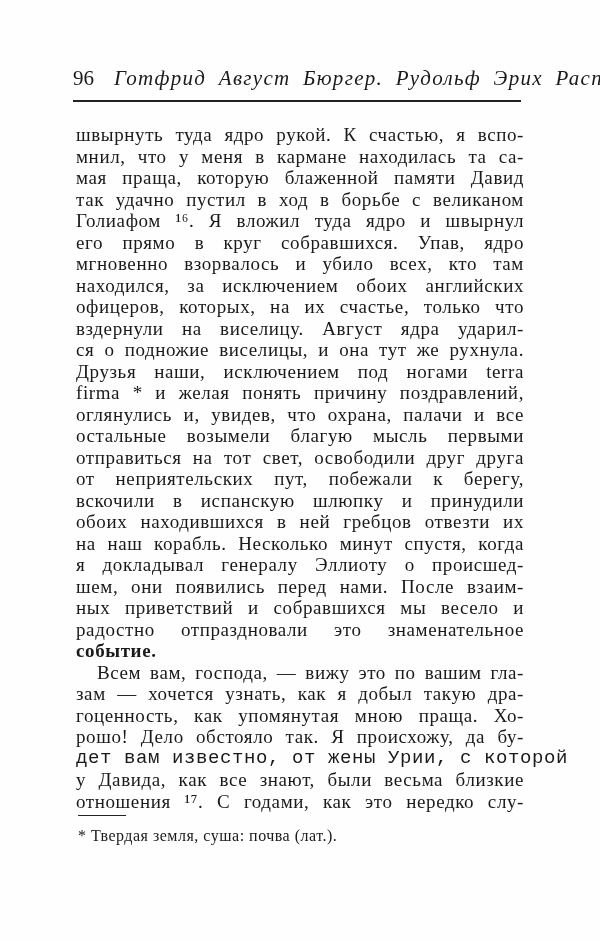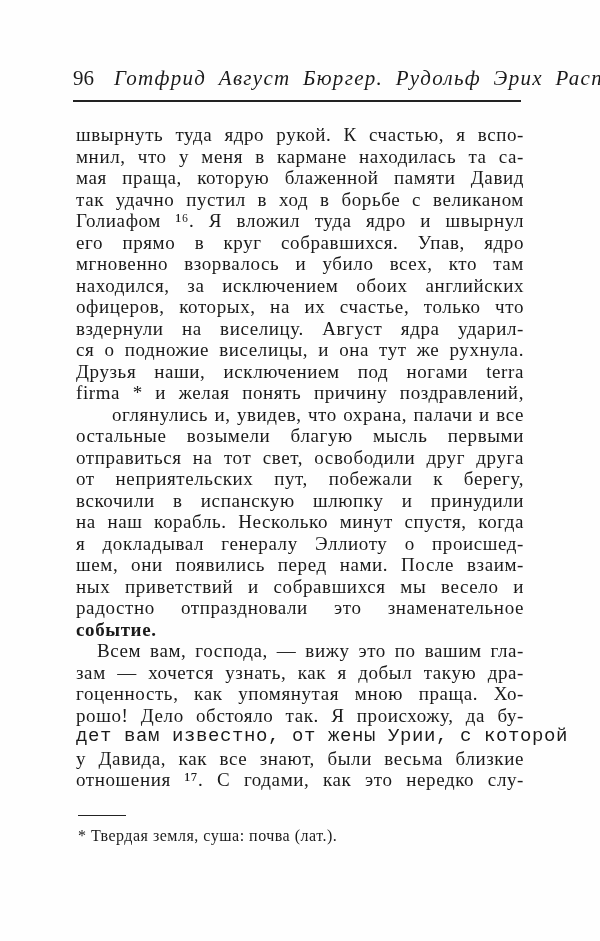--- a/index.html
+++ b/index.html
@@ -36,25 +36,26 @@
       <div class="line" style="height: 21.5px; line-height: 21.5px;">так удачно пустил в ход в борьбе с великаном</div>
       <div class="line" style="height: 21.5px; line-height: 21.5px;">Голиафом ¹⁶. Я вложил туда ядро и швырнул</div>
       <div class="line" style="height: 21.5px; line-height: 21.5px;">его прямо в круг собравшихся. Упав, ядро</div>
       <div class="line" style="height: 21.5px; line-height: 21.5px;">мгновенно взорвалось и убило всех, кто там</div>
       <div class="line" style="height: 21.5px; line-height: 21.5px;">находился, за исключением обоих английских</div>
       <div class="line" style="height: 21.5px; line-height: 21.5px;">офицеров, которых, на их счастье, только что</div>
       <div class="line" style="height: 21.5px; line-height: 21.5px;">вздернули на виселицу. Август ядра ударил-</div>
       <div class="line" style="height: 21.5px; line-height: 21.5px;">ся о подножие виселицы, и она тут же рухнула.</div>
       <div class="line" style="height: 21.5px; line-height: 21.5px;">Друзья наши, исключением под ногами terra</div>
       <div class="line" style="height: 21.5px; line-height: 21.5px;">firma * и желая понять причину поздравлений,</div>
-      <div class="line" style="height: 21.5px; line-height: 21.5px; margin-left: 36px;">оглянулись и, увидев, что охрана, палачи и все</div>
+      <div class="line" style="height: 21.5px; line-height: 21.5px;">оглянулись и, увидев, что охрана, палачи и все</div>
       <div class="line" style="height: 21.5px; line-height: 21.5px;">остальные возымели благую мысль первыми</div>
       <div class="line" style="height: 21.5px; line-height: 21.5px;">отправиться на тот свет, освободили друг друга</div>
       <div class="line" style="height: 21.5px; line-height: 21.5px;">от неприятельских пут, побежали к берегу,</div>
       <div class="line" style="height: 21.5px; line-height: 21.5px;">вскочили в испанскую шлюпку и принудили</div>
+      <div class="line" style="height: 21.5px; line-height: 21.5px;">обоих находившихся в ней гребцов отвезти их</div>
       <div class="line" style="height: 21.5px; line-height: 21.5px;">на наш корабль. Несколько минут спустя, когда</div>
       <div class="line" style="height: 21.5px; line-height: 21.5px;">я докладывал генералу Эллиоту о происшед-</div>
       <div class="line" style="height: 21.5px; line-height: 21.5px;">шем, они появились перед нами. После взаим-</div>
       <div class="line" style="height: 21.5px; line-height: 21.5px;">ных приветствий и собравшихся мы весело и</div>
       <div class="line" style="height: 21.5px; line-height: 21.5px;">радостно отпраздновали это знаменательное</div>
       <div class="line last" style="height: 21.5px; line-height: 21.5px;">событие.</div>
       <div class="line indent" style="height: 21.5px; line-height: 21.5px;">Всем вам, господа, — вижу это по вашим гла-</div>
       <div class="line" style="height: 21.5px; line-height: 21.5px;">зам — хочется узнать, как я добыл такую дра-</div>
       <div class="line" style="height: 21.5px; line-height: 21.5px;">гоценность, как упомянутая мною праща. Хо-</div>
       <div class="line" style="height: 21.5px; line-height: 21.5px;">рошо! Дело обстояло так. Я происхожу, да бу-</div>

